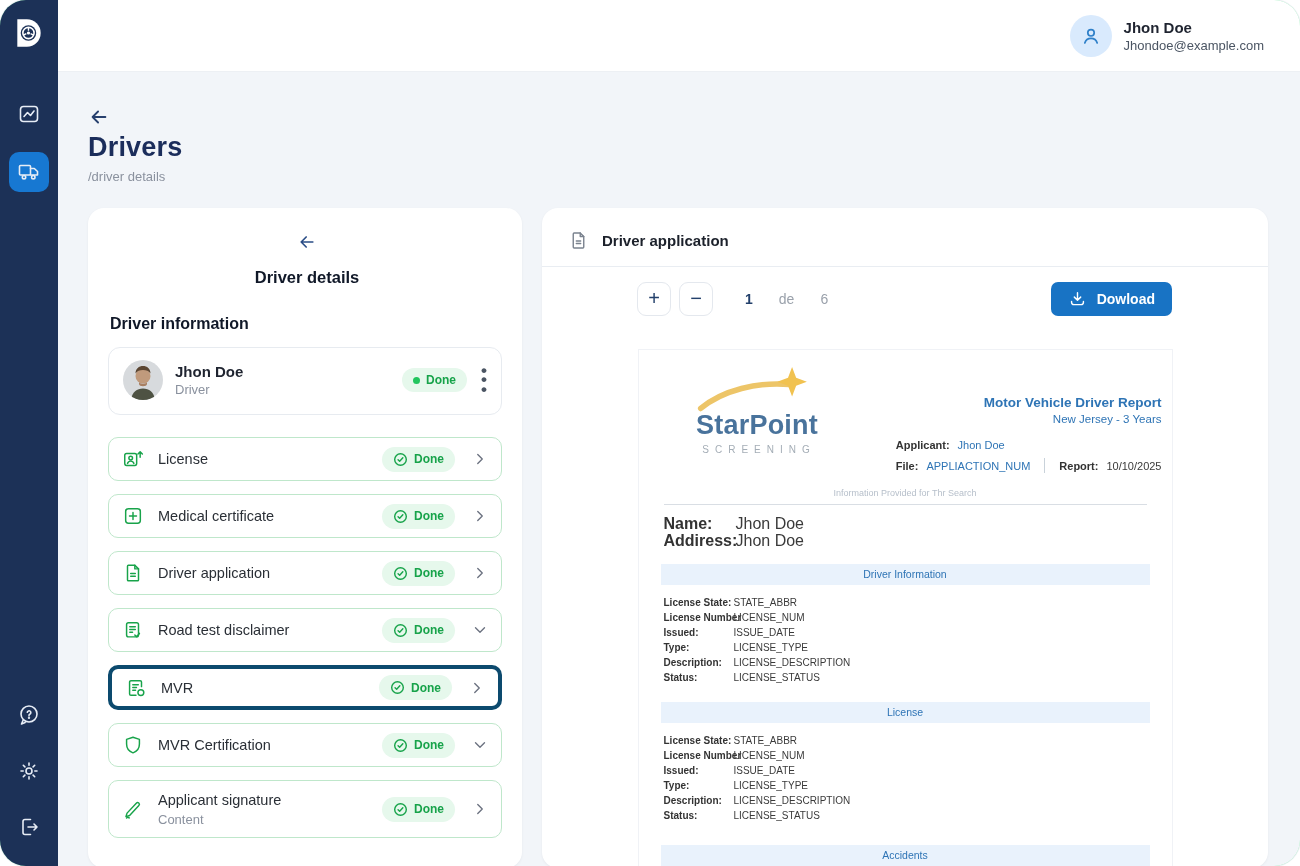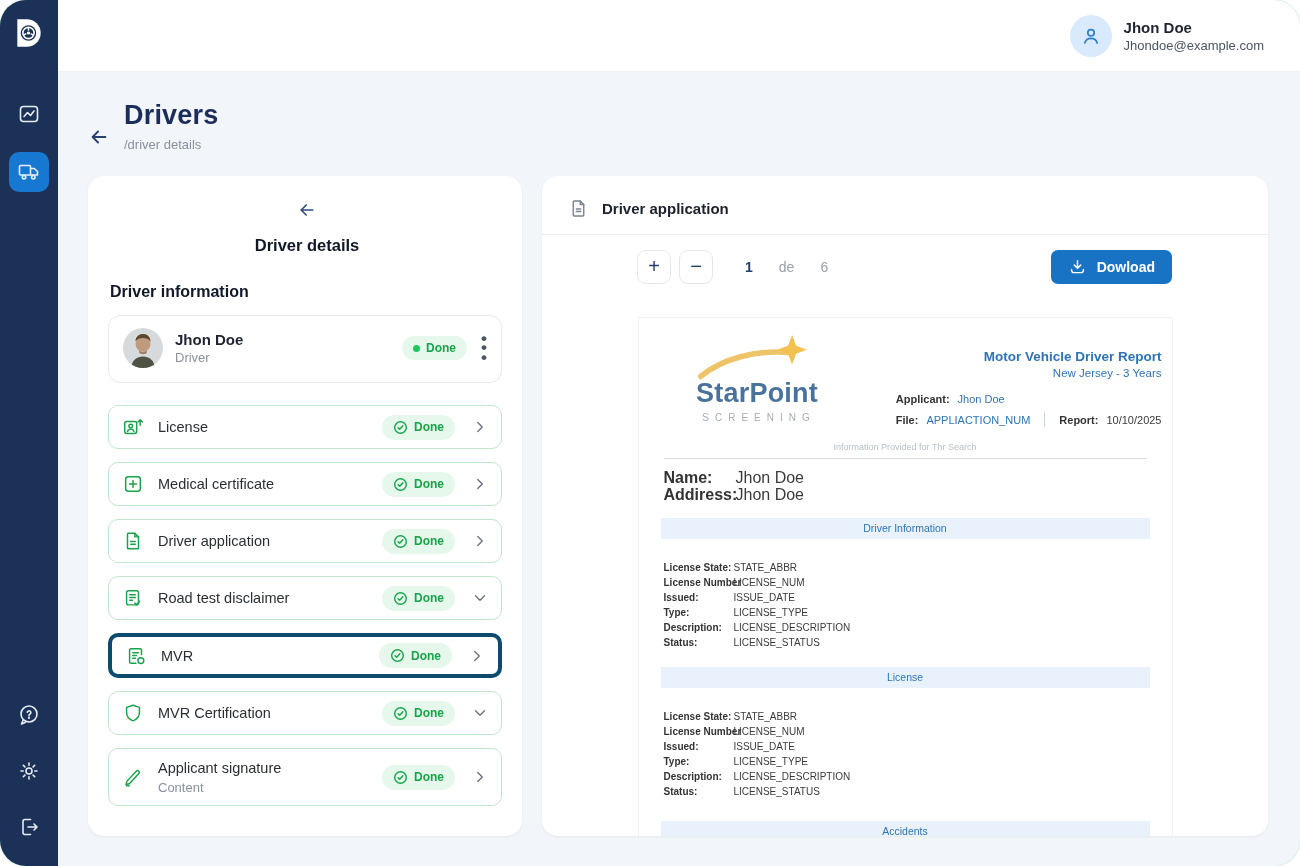--- a/index.html
+++ b/index.html
@@ -20,21 +20,21 @@
   
   .main { flex:1; display:flex; flex-direction:column; min-width:0; }
   .topbar { height:72px; background:#fff; display:flex; align-items:center; justify-content:flex-end; padding-right:36px; border-bottom:1px solid #edf0f4; flex-shrink:0; }
   .user-chip { display:flex; align-items:center; gap:12px; }
   .user-avatar { width:42px; height:42px; border-radius:50%; background:#d9eafd; display:flex; align-items:center; justify-content:center; }
   .user-avatar svg { stroke:#2f80c9; fill:none; stroke-width:1.7; stroke-linecap:round; }
   .user-name { font-size:15px; font-weight:bold; color:#1f2430; }
   .user-email { font-size:13px; color:#4b5563; margin-top:2px; }
 
   .content { flex:1; background:#f2f5f9; padding:28px 32px 0 30px; overflow:hidden; }
-  .page-head { display:flex; align-items:flex-end; gap:14px; }
+  .page-head { display:flex; align-items:flex-start; gap:0;flex-direction:column; }
   .back-big { margin-top:6px; cursor:pointer; }
   .back-big svg, .back-sm svg { stroke:#27406e; fill:none; stroke-width:2; stroke-linecap:round; stroke-linejoin:round; }
   .page-title { font-size:27px; font-weight:800; color:#1b2d5b; letter-spacing:.2px; }
   .breadcrumb { font-size:13px; color:#8a919e; margin-top:6px; }
 
   .panels { display:flex; gap:20px; margin-top:24px; height:660px; }
   .card { background:#fff; border-radius:16px; box-shadow:0 1px 3px rgba(16,24,40,.05); }
 
   
   .left-card { width:434px; padding:24px 20px; flex-shrink:0; }
@@ -82,35 +82,35 @@
   .pg-sep { margin:0 26px; }
   .dl-btn { margin-left:auto; background:#1873c4; border:none; color:#fff; height:34px; border-radius:7px; padding:0 17px; font-size:14px; font-weight:600; display:flex; align-items:center; gap:10px; cursor:pointer; font-family:inherit; }
   .dl-btn svg { stroke:#fff; fill:none; stroke-width:1.8; stroke-linecap:round; stroke-linejoin:round; }
 
   .doc-wrap { flex:1; display:flex; justify-content:center; margin-top:33px; overflow:hidden; }
   .doc { width:535px; background:#fff; border:1px solid #f0f2f6; border-bottom:none; font-family:"Liberation Sans", sans-serif; color:#3a3a3a; }
   .doc-head { display:flex; justify-content:space-between; padding:16px 10px 0 56px; }
   .brand { width:125px; text-align:center; }
   .brand-name { font-size:27px; font-weight:bold; color:#49739c; letter-spacing:.2px; line-height:1; margin-top:-6px; }
   .brand-sub { font-size:10px; letter-spacing:6px; color:#a4adb6; margin-top:5px; margin-left:4px; }
-  .report-block { text-align:right; margin-top:15px; }
+  .report-block { text-align:right; margin-top:29px; }
   .report-title { font-size:13.5px; font-weight:bold; color:#2e74b5; }
   .report-sub { font-size:11.5px; color:#2e74b5; margin-top:3px; }
   .meta { margin-top:14px; text-align:left; }
   .meta-row { display:flex; align-items:center; font-size:11px; margin-top:7px; }
   .meta-row b { color:#333; margin-right:8px; }
   .meta-blue { color:#2e74b5; }
   .vline { width:1px; height:15px; background:#c9d2da; margin:0 14px; }
   .doc-note { text-align:center; font-size:9px; color:#b6bfca; margin-top:15px; }
   .doc-hr { border:none; border-top:1px solid #d9dee4; margin:6px 25px 0; }
   .kv { padding:10px 25px 0; }
   .kv-row { display:flex; font-size:16px; line-height:17px; }
   .kv-row b { width:72px; color:#333; flex-shrink:0; }
   .banner { margin:15px 22px 0; background:#e9f2fc; color:#2e74b5; text-align:center; font-size:10.5px; padding:4px 0 5px; }
-  .fields { padding:21px 25px 2px; }
+  .fields { padding:10px 25px 2px; }
   .f-row { display:flex; font-size:10px; line-height:15px; }
   .f-row b { width:70px; color:#333; flex-shrink:0; overflow:visible; white-space:nowrap; }
 </style>
 </head>
 <body>
 
 <div class="app">
 
   <aside class="sidebar">
     <div class="logo">

